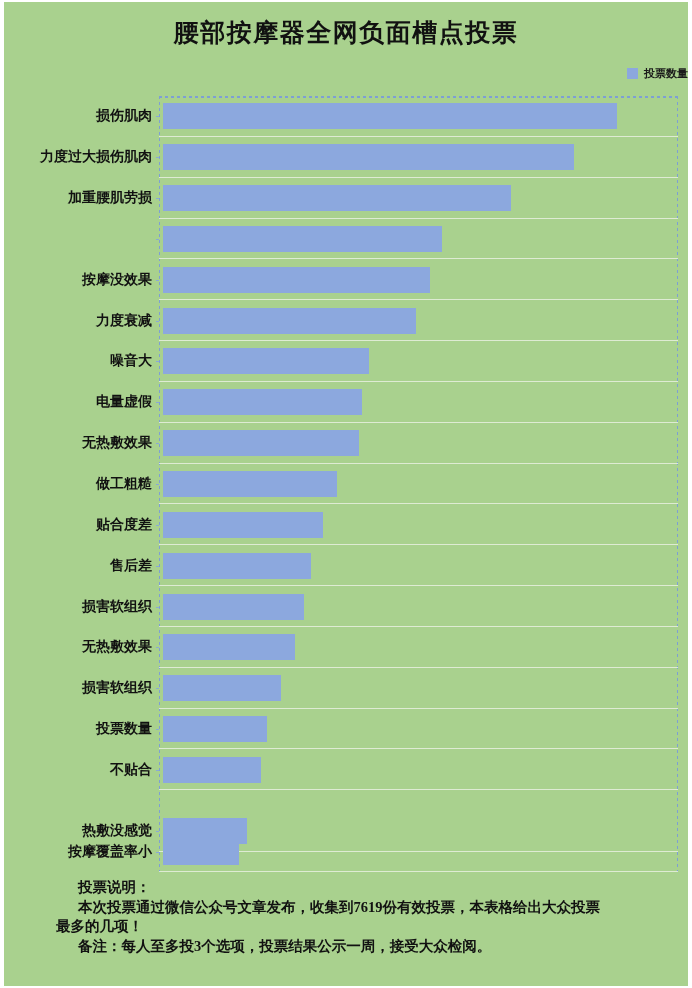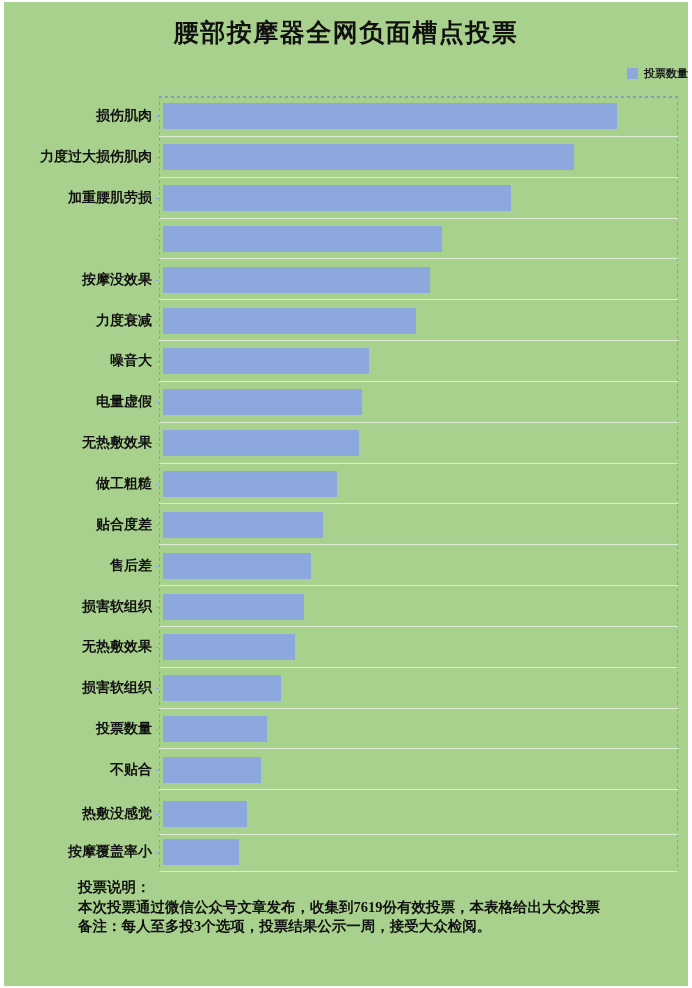--- a/index.html
+++ b/index.html
@@ -249,34 +249,35 @@
           <div class="cat-label-outer" style="height: 40.8421px;">投票数量</div>
           <div class="bar" title="灼伤皮肤 : 1000" style="width: 103.8px; background: rgb(140, 168, 222); top: 7.42105px;"></div>
           <div class="tick" style="top: 20.4211px;"></div>
         </div>
         <div class="row" style="top: 653.474px; height: 40.8421px;">
           <div class="gridline" style="top: 39.8421px;"></div>
           <div class="cat-label-outer" style="height: 40.8421px;">不贴合</div>
           <div class="bar" title="不贴合 : 940" style="width: 97.6px; background: rgb(140, 168, 222); top: 7.42105px;"></div>
           <div class="tick" style="top: 20.4211px;"></div>
         </div>
-        <div class="row" style="top: 698px; height: 40.8421px;">
+        <div class="row" style="top: 715px; height: 40.8421px;">
           <div class="gridline" style="top: 39.8421px;"></div>
           <div class="cat-label-outer" style="height: 40.8421px;">热敷没感觉</div>
           <div class="bar" title="热敷没感觉 : 810" style="width: 84.1px; background: rgb(140, 168, 222); top: 7.42105px;"></div>
           <div class="tick" style="top: 20.4211px;"></div>
         </div>
         <div class="row" style="top: 735.158px; height: 40.8421px;">
           <div class="gridline" style="top: 39.8421px;"></div>
           <div class="cat-label-outer" style="height: 40.8421px;">按摩覆盖率小</div>
           <div class="bar" title="按摩覆盖率小 : 730" style="width: 75.8px; background: rgb(140, 168, 222); top: 7.42105px;"></div>
           <div class="tick" style="top: 20.4211px;"></div>
         </div>
       </div>
   </div>
 
   <div id="footer">
     <div class="indent">投票说明：</div>
     <div class="indent">本次投票通过微信公众号文章发布，收集到7619份有效投票，本表格给出大众投票</div>
+    <div>最多的几项！</div>
     <div class="indent">备注：每人至多投3个选项，投票结果公示一周，接受大众检阅。</div>
   </div>
 
 </div>
 
 </body></html>

